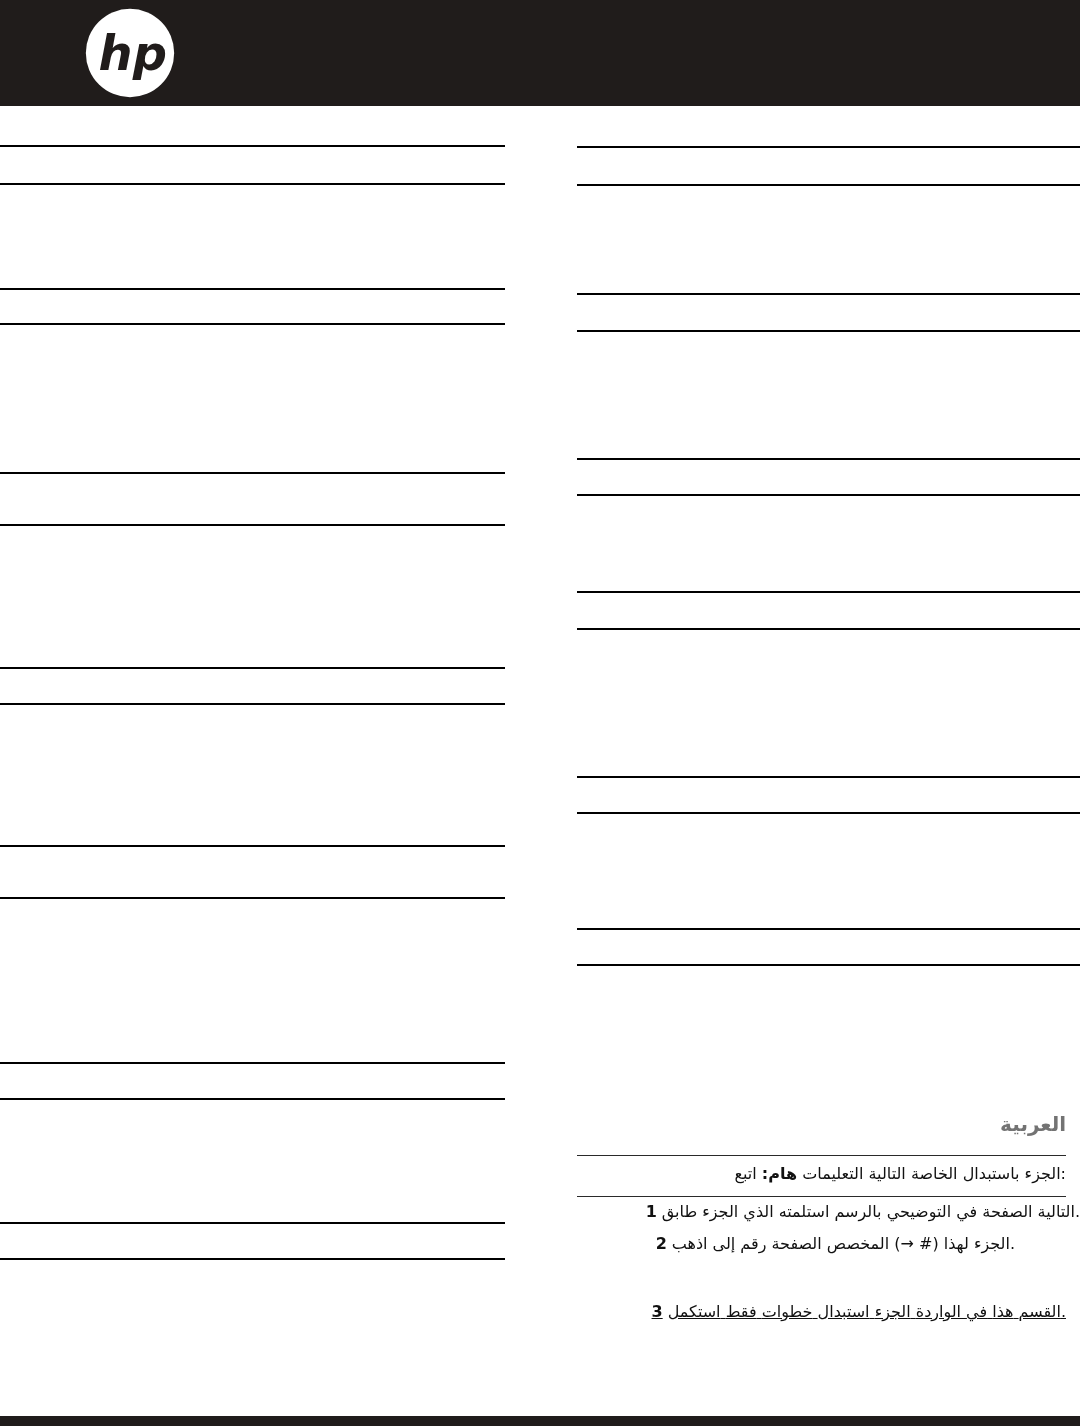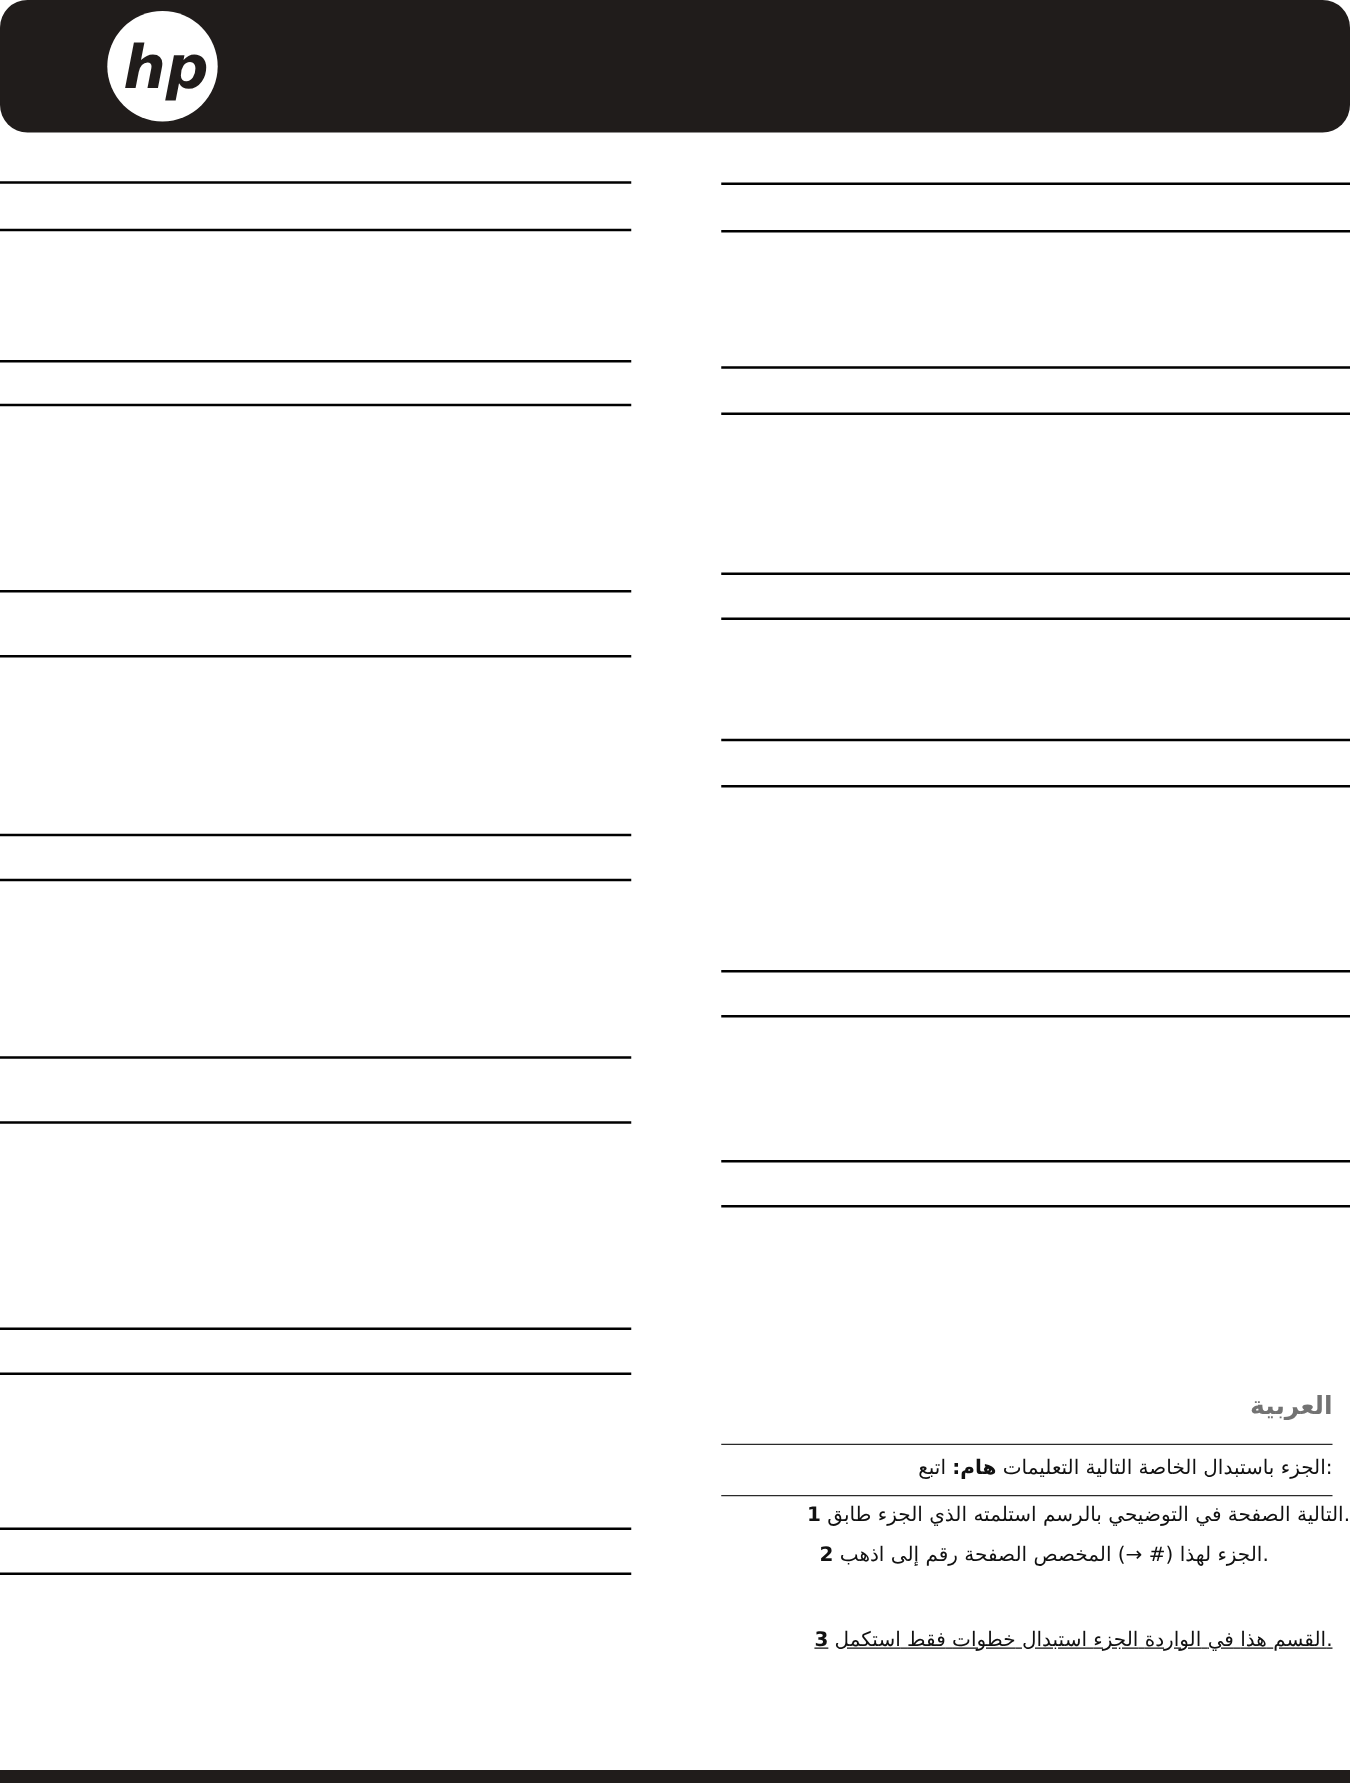--- a/index.html
+++ b/index.html
@@ -22,21 +22,21 @@
     direction:rtl;white-space:nowrap;
   }
   .num{font-weight:bold;margin-right:5px;font-size:16px;}
   .ham{font-weight:bold;}
 </style>
 </head>
 <body>
 
 <div id="page">
 
-  <div id="header-bar" style="background: rgb(32, 28, 27); height: 106px; border-radius: 22px;">
+  <div id="header-bar" style="background: rgb(32, 28, 27); height: 106px;">
     <svg id="hp-logo" viewBox="0 0 100 100">
       <circle cx="50" cy="50" r="48" fill="#ffffff"></circle>
       <text x="53" y="69" text-anchor="middle" font-family="DejaVu Sans, sans-serif" font-size="52" font-weight="bold" font-style="italic" fill="#201c1b">hp</text>
     </svg>
   </div>
 
   <div id="rules-layer">
       <div class="rule" style="left: 0px; width: 505px; top: 145px; background: rgb(0, 0, 0);"></div>
       <div class="rule" style="left: 0px; width: 505px; top: 183px; background: rgb(0, 0, 0);"></div>
       <div class="rule" style="left: 0px; width: 505px; top: 288px; background: rgb(0, 0, 0);"></div>

